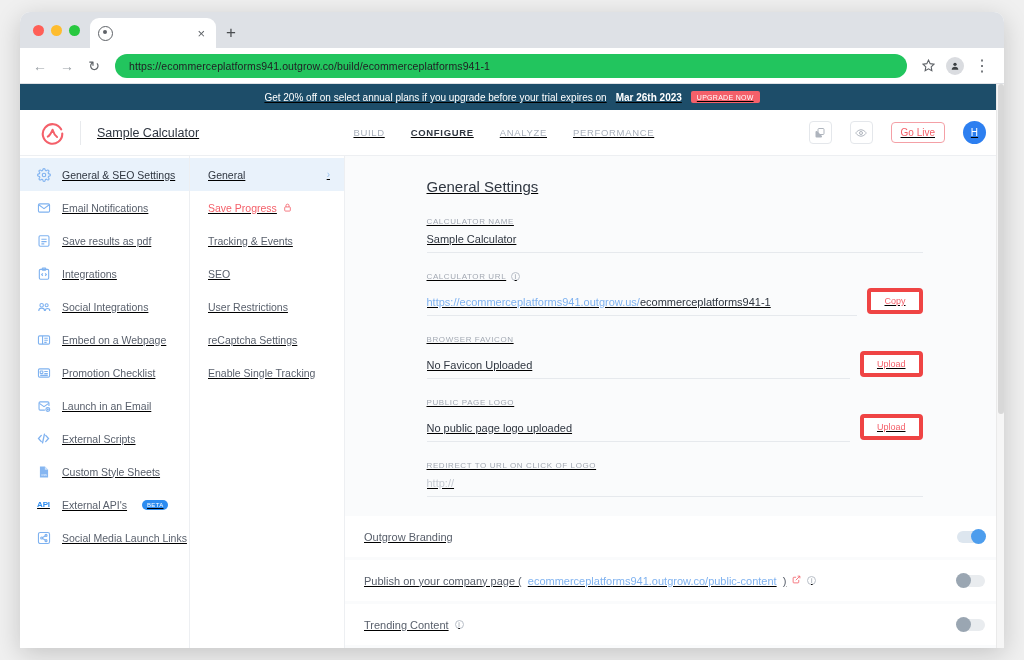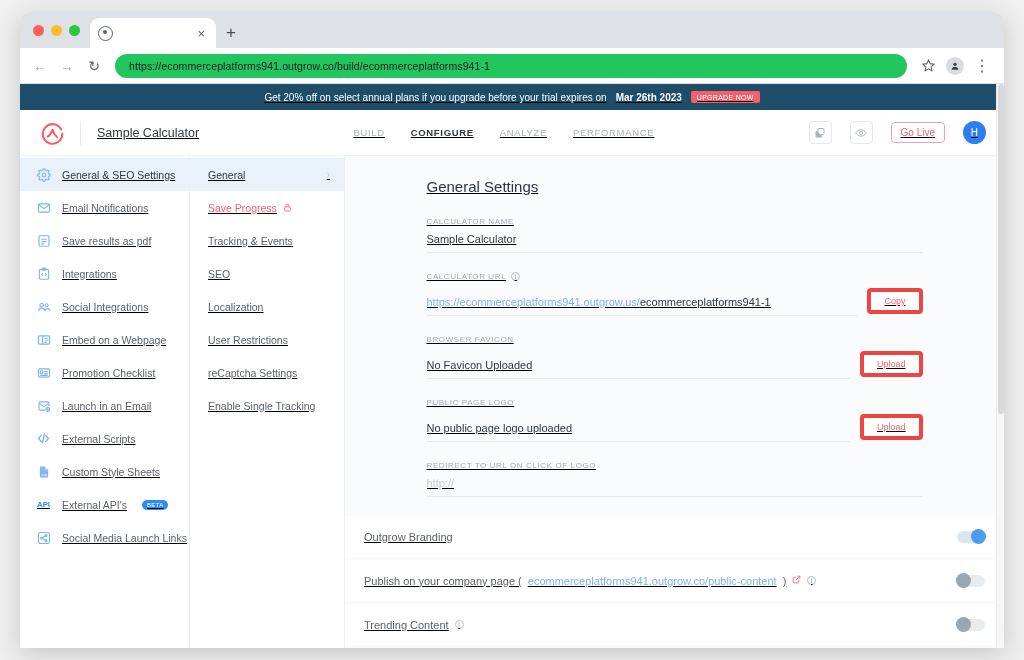--- a/index.html
+++ b/index.html
@@ -637,23 +637,20 @@
             </svg>
           </span>
         </div>
         <div class="sub-item">
           <span>Tracking &amp; Events</span>
         </div>
         <div class="sub-item">
           <span>SEO</span>
         </div>
         <div class="sub-item">
-          <span>Localization</span>
-        </div>
-        <div class="sub-item">
           <span>User Restrictions</span>
         </div>
         <div class="sub-item">
           <span>reCaptcha Settings</span>
         </div>
         <div class="sub-item">
           <span>Enable Single Tracking</span>
         </div>
       </div>
 

